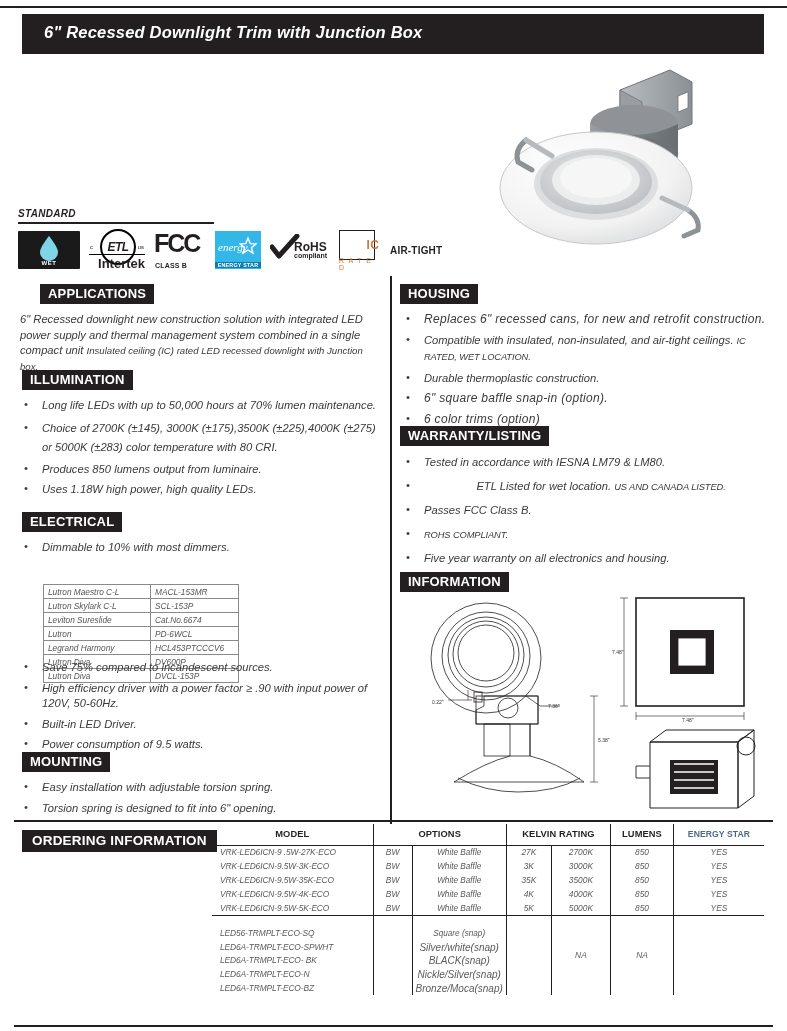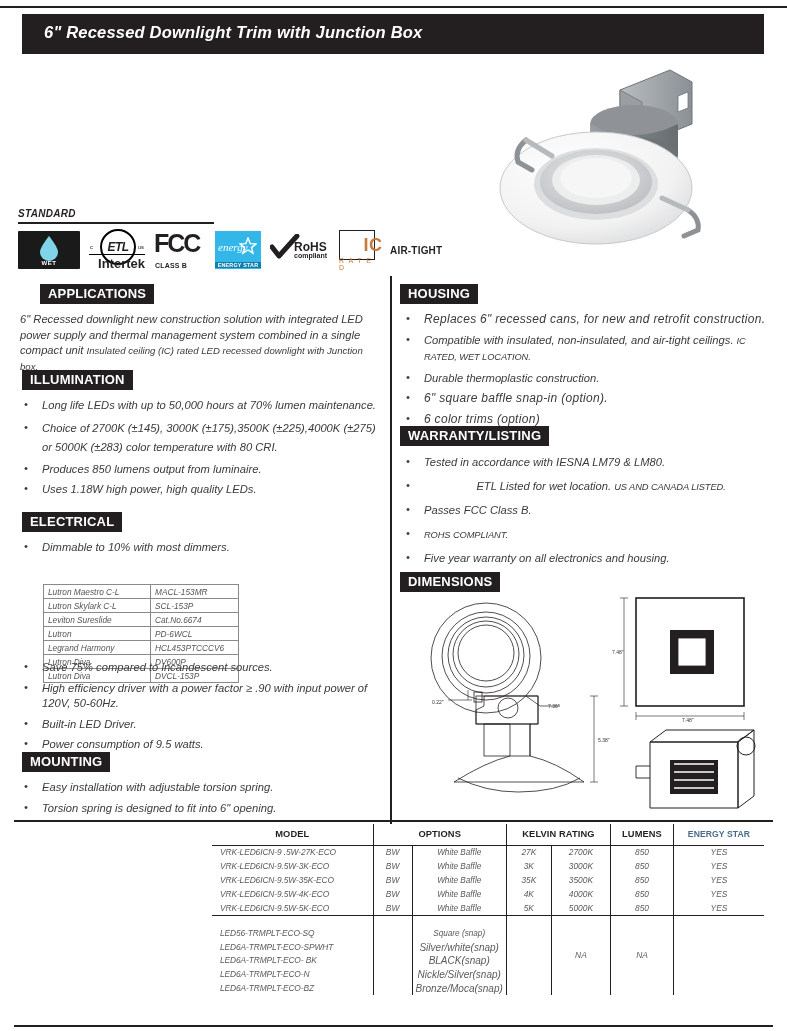--- a/index.html
+++ b/index.html
@@ -41,21 +41,21 @@
   .b-es .swoosh{position:absolute;left:3px;top:10px;font-size:11px;font-style:italic;color:#fff;font-family:"Liberation Serif",serif;}
   .b-es .cap{position:absolute;left:0;right:0;bottom:1px;text-align:center;font-size:5.4px;font-weight:bold;color:#fff;background:#0f7fae;letter-spacing:.2px;}
 
   .b-rohs{width:60px;height:32px;position:relative;}
   .b-rohs .ck{position:absolute;left:0;top:0;}
   .b-rohs .r1{position:absolute;left:24px;top:6px;font-size:12px;font-weight:bold;}
   .b-rohs .r2{position:absolute;left:24px;top:18px;font-size:7px;font-weight:bold;}
 
   .b-ic{width:40px;height:40px;position:relative;}
   .b-ic .box{width:34px;height:28px;border:1.6px solid #231f20;display:flex;align-items:center;justify-content:center;}
-  .b-ic .box span{font-size:18px;font-weight:bold;color:#c8793c;letter-spacing:.5px;padding-left:32px;}
+  .b-ic .box span{font-size:12px;font-weight:bold;color:#c8793c;letter-spacing:.5px;padding-left:32px;}
   .b-ic .rated{position:absolute;left:0;bottom:-1px;font-size:7px;letter-spacing:1.4px;color:#c8793c;font-weight:500;}
 
   .b-air{font-size:10px;font-weight:bold;letter-spacing:.2px;margin-left:2px;}
 
   
   .vsep{position:absolute;left:390px;top:276px;width:2px;height:548px;background:#231f20;}
   .hsep{position:absolute;left:14px;top:820px;width:759px;height:2px;background:#231f20;}
 
   
   .sec{display:inline-block;background:#231f20;color:#fff;font-size:13px;font-weight:bold;padding:2px 8px 3px 8px;letter-spacing:.2px;}
@@ -294,21 +294,21 @@
   </div>
   <ul class="bl" style="position:absolute;left:396px;top:455px;width:382px;">
     <li style="margin-bottom:8px;"><span>Tested in accordance with IESNA LM79 &amp; LM80.</span></li>
     <li style="margin-bottom:8px;text-align:center;"><span>ETL Listed for wet location. </span><span class="sm">US AND  CANADA  LISTED.</span></li>
     <li style="margin-bottom:8px;"><span>Passes FCC Class B.</span></li>
     <li style="margin-bottom:8px;"><span class="sm">ROHS COMPLIANT.</span></li>
     <li><span>Five year warranty on all electronics and housing.</span></li>
   </ul>
 
   <div class="sec-wrap" style="left:400px;top:572px;">
-    <span class="sec">DIMENSIONS</span>
+    <span class="sec">INFORMATION</span>
   </div>
 
   <div class="dimarea">
     <svg width="380" height="226" viewBox="0 0 380 226">
       <g stroke="#231f20" fill="none" stroke-width="0.8">
 
         <circle cx="88" cy="62" r="55"></circle>
         <circle cx="88" cy="60" r="44"></circle>
         <circle cx="88" cy="59" r="38"></circle>
         <circle cx="88" cy="58" r="33"></circle>
@@ -347,20 +347,23 @@
       <text class="dimtxt" x="150" y="112" font-size="5.4" fill="#333">7.36"</text>
       <text class="dimtxt" x="34" y="108" font-size="5.4" fill="#333">0.22"</text>
       <text class="dimtxt" x="200" y="146" font-size="5.4" fill="#333">5.38"</text>
       <text class="dimtxt" x="214" y="58" font-size="5.4" fill="#333">7.48"</text>
       <text class="dimtxt" x="284" y="126" font-size="5.4" fill="#333">7.48"</text>
     </svg>
   </div>
 
   <div class="hsep"></div>
 
+  <div class="ord-hdr">
+    <span class="sec" style="font-size:13.5px;padding:3px 10px 4px 10px;">ORDERING INFORMATION</span>
+  </div>
 
   <table class="ordtable">
     <thead>
       <tr>
         <th colspan="2" style="width:176px;">MODEL</th>
         <th colspan="2" style="width:128px;">OPTIONS</th>
         <th colspan="2" style="width:104px;">KELVIN RATING</th>
         <th style="width:58px;">LUMENS</th>
         <th class="es last" style="width:86px;">ENERGY STAR</th>
       </tr>

